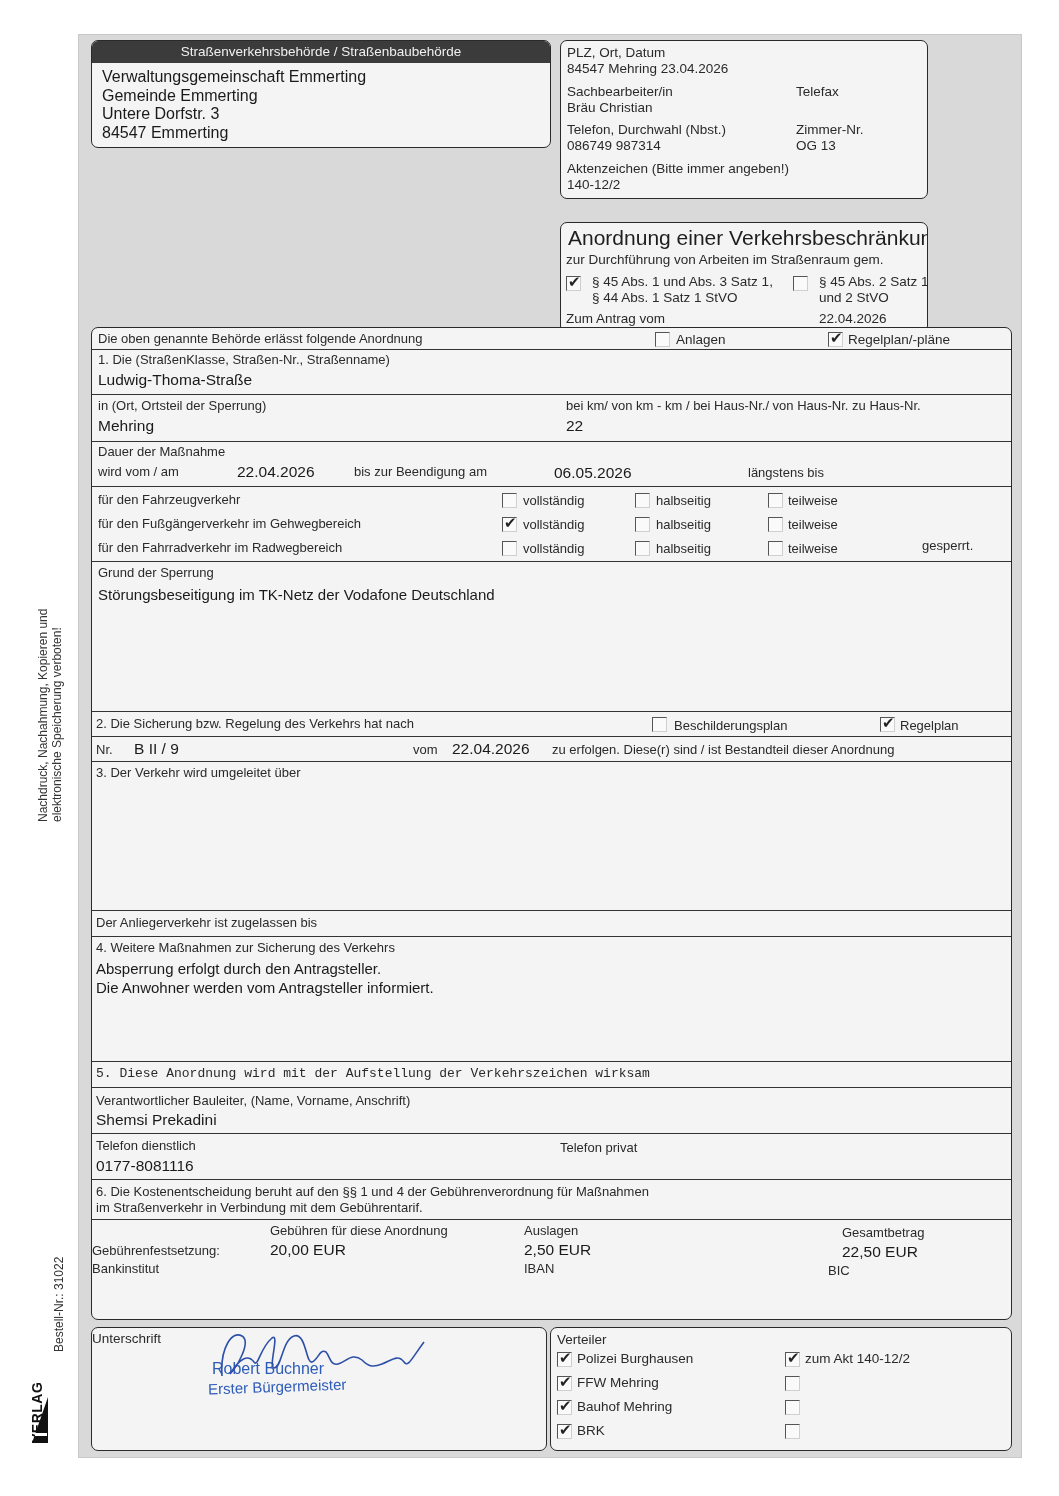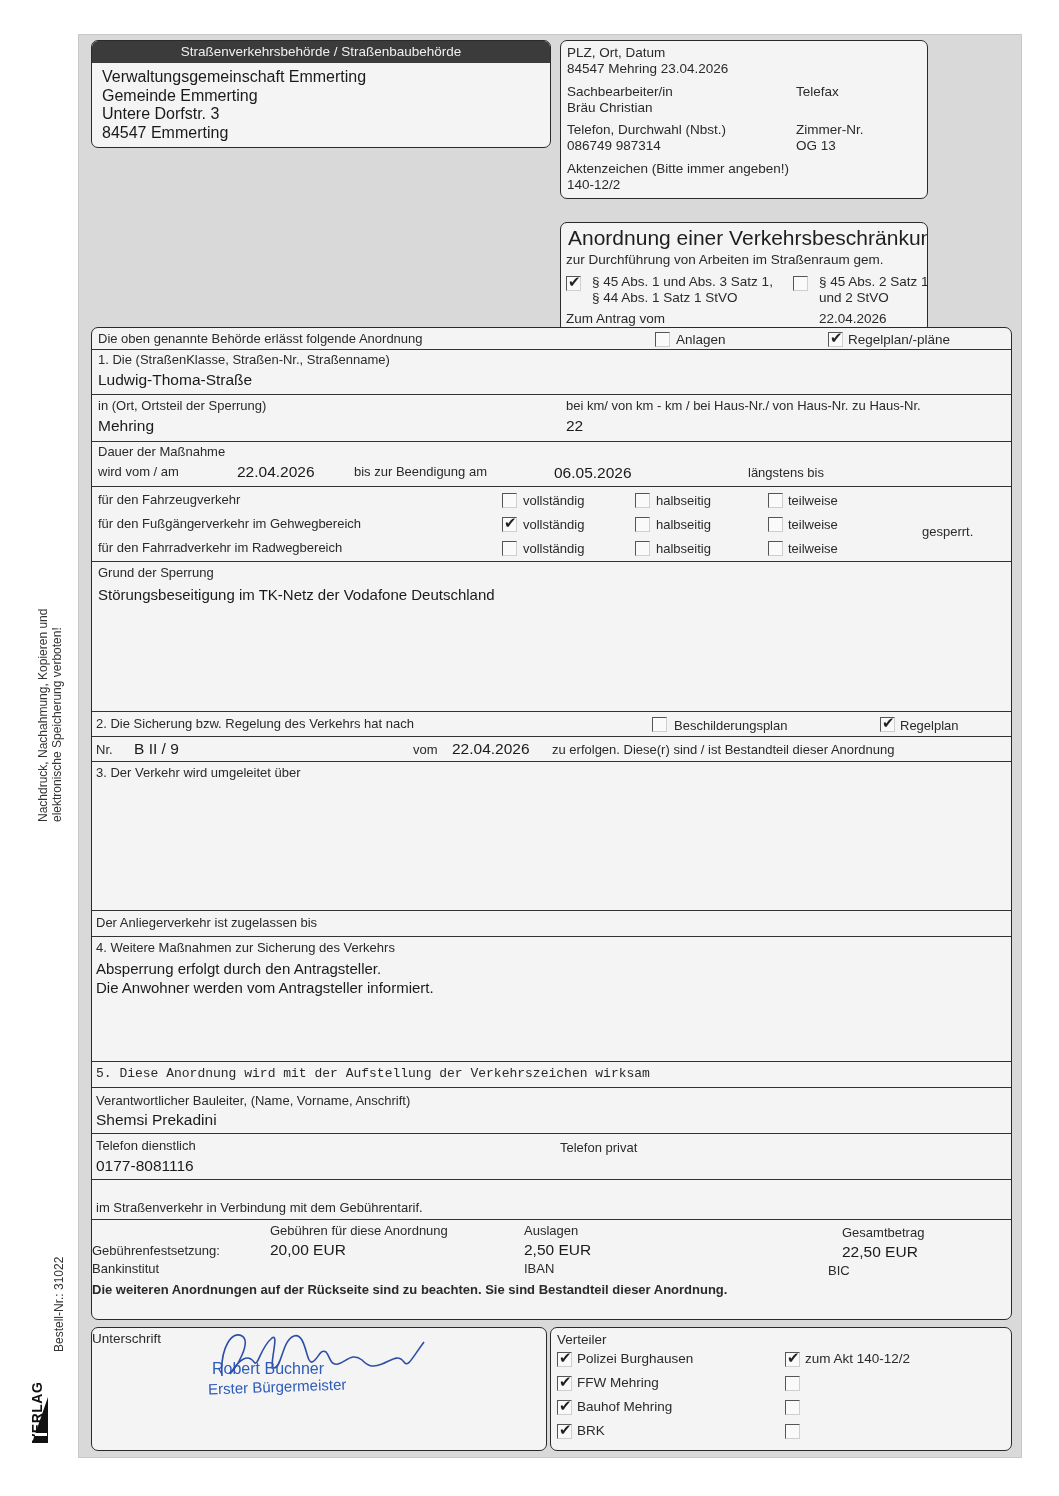--- a/index.html
+++ b/index.html
@@ -147,21 +147,21 @@
       <div class="abs small" style="left:696px; top:189px;">teilweise</div>
     </div>
     <div>
       <div class="abs small" style="left:6px; top:212px;">für den Fahrradverkehr im Radwegbereich</div>
       <div class="cb" style="left:410px; top:213px;"></div>
       <div class="abs small" style="left:431px; top:213px;">vollständig</div>
       <div class="cb" style="left:543px; top:213px;"></div>
       <div class="abs small" style="left:564px; top:213px;">halbseitig</div>
       <div class="cb" style="left:676px; top:213px;"></div>
       <div class="abs small" style="left:696px; top:213px;">teilweise</div>
-      <div class="abs small" style="left:830px; top:196px;">gesperrt.</div>
+      <div class="abs small" style="left:830px; top:210px;">gesperrt.</div>
     </div>
 
     <div class="row" style="top:233px;"></div>
     <div class="abs small" style="left:6px; top:237px;">Grund der Sperrung</div>
     <div class="abs val" style="left:6px; top:258px; font-size:15px;">Störungsbeseitigung im TK-Netz der Vodafone Deutschland</div>
 
     <div class="row" style="top:383px;"></div>
     <div class="abs small" style="left:4px; top:388px;">2. Die Sicherung bzw. Regelung des Verkehrs hat nach</div>
     <div class="cb" style="left:560px; top:389px;"></div>
     <div class="abs small" style="left:582px; top:390px;">Beschilderungsplan</div>
@@ -194,34 +194,34 @@
     <div class="row" style="top:759px;"></div>
     <div class="abs small" style="left:4px; top:765px;">Verantwortlicher Bauleiter, (Name, Vorname, Anschrift)</div>
     <div class="abs val" style="left:4px; top:783px;">Shemsi Prekadini</div>
 
     <div class="row" style="top:805px;"></div>
     <div class="abs small" style="left:4px; top:810px;">Telefon dienstlich</div>
     <div class="abs val" style="left:4px; top:829px;">0177-8081116</div>
     <div class="abs small" style="left:468px; top:812px;">Telefon privat</div>
 
     <div class="row" style="top:851px;"></div>
+    <div class="abs small" style="left:4px; top:856px;">6. Die Kostenentscheidung beruht auf den §§ 1 und 4 der Gebührenverordnung für Maßnahmen</div>
     <div class="abs small" style="left:4px; top:872px;">im Straßenverkehr in Verbindung mit dem Gebührentarif.</div>
 
     <div class="row" style="top:891px;"></div>
     <div class="abs small" style="left:178px; top:895px;">Gebühren für diese Anordnung</div>
     <div class="abs small" style="left:432px; top:895px;">Auslagen</div>
     <div class="abs small" style="left:750px; top:897px;">Gesamtbetrag</div>
     <div class="abs small" style="left:0px; top:915px;">Gebührenfestsetzung:</div>
     <div class="abs val" style="left:178px; top:913px;">20,00 EUR</div>
     <div class="abs val" style="left:432px; top:913px;">2,50 EUR</div>
     <div class="abs val" style="left:750px; top:915px;">22,50 EUR</div>
     <div class="abs small" style="left:0px; top:933px;">Bankinstitut</div>
     <div class="abs small" style="left:432px; top:933px;">IBAN</div>
     <div class="abs small" style="left:736px; top:935px;">BIC</div>
-    <div class="abs small" style="left:0px; top:954px; font-weight:bold;">Die weiteren Anordnungen auf der Rückseite sind zu beachten. Sie sind Bestandteil dieser Anordnung.</div>
   </div>
 
   <div class="box" style="left:12px; top:1292px; width:456px; height:124px;">
     <div class="abs lbl" style="left:0px; top:3px;">Unterschrift</div>
     <div class="abs sig-text" style="left:120px; top:32px; font-size:16px;">Robert Buchner</div>
     <div class="abs sig-text" style="left:116px; top:50px; font-size:15px; transform:rotate(-2deg);">Erster Bürgermeister</div>
     <svg class="sig-svg" width="230" height="60" style="left:110px; top:0px;">
       <path d="M20,48 C18,20 30,2 40,8 C50,14 34,40 28,46 C38,30 46,26 52,34 C56,40 58,20 70,10 C78,4 66,40 72,40 C80,40 80,12 92,8 C104,4 104,36 110,34 C116,32 118,20 124,24 C128,28 128,38 136,36 C144,34 150,24 160,32 C166,38 170,40 180,36 C190,32 196,26 202,34 C206,40 210,30 222,14" fill="none" stroke="#2d4fa8" stroke-width="1.6"></path>
     </svg>
   </div>

